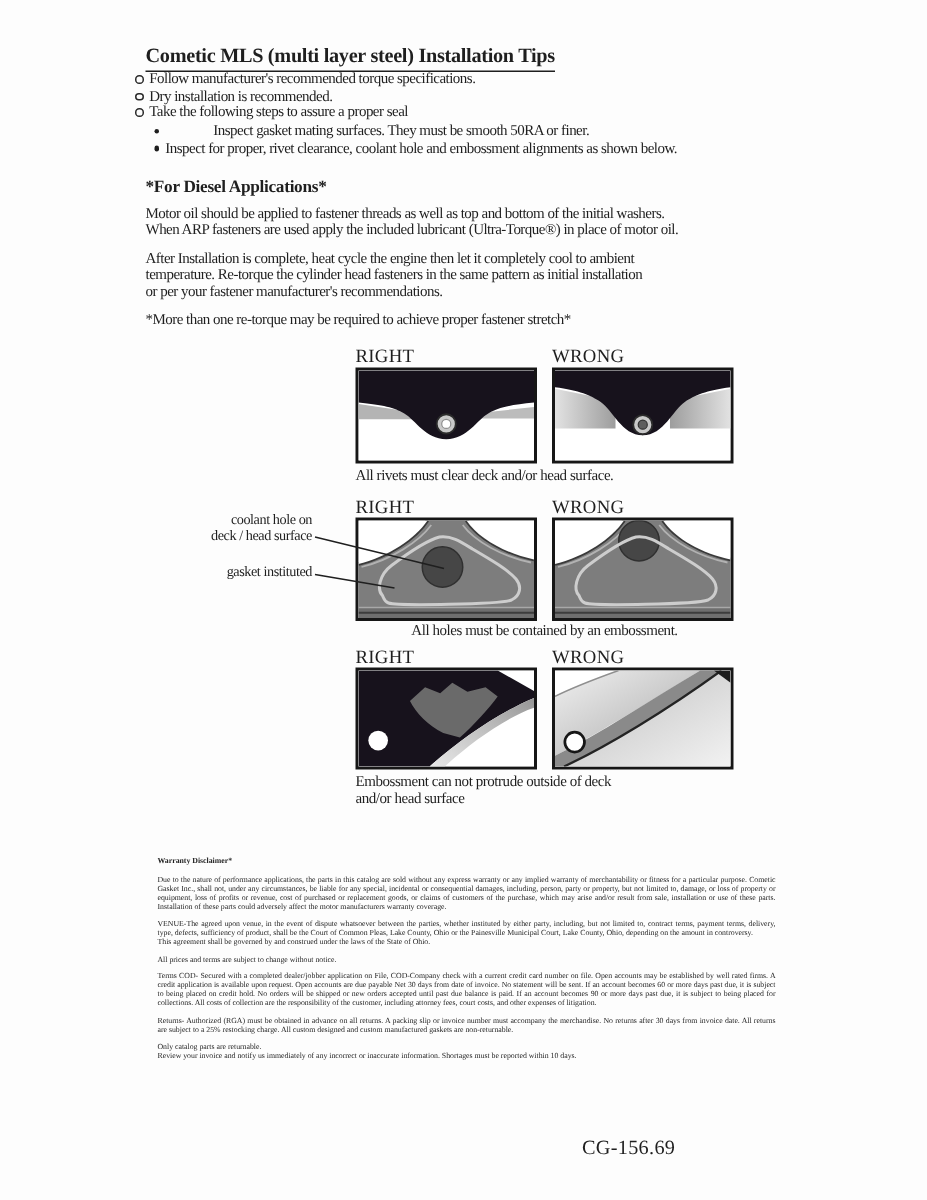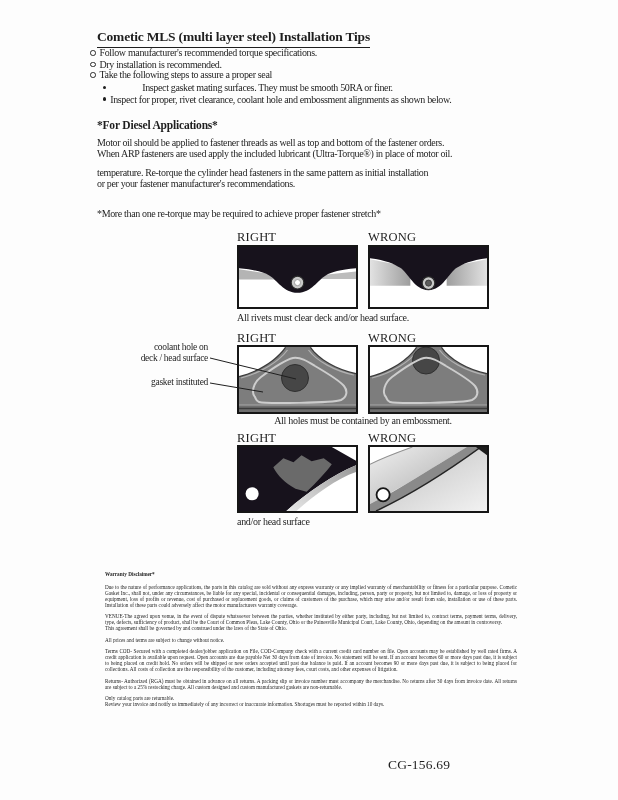--- a/index.html
+++ b/index.html
@@ -53,24 +53,25 @@
     <span class="marker-filled"></span>
     <span class="body-line">Inspect gasket mating surfaces.  They must be smooth 50RA or finer.</span>
   </div>
   <div class="abs bullet-row" style="left:103px; top:93.7px;">
     <span class="marker-filled"></span>
     <span class="body-line">Inspect for proper, rivet clearance, coolant hole and embossment alignments as shown below.</span>
   </div>
 
   <div class="abs sec-head" style="left:97px; top:119px;">*For Diesel Applications*</div>
   <div class="abs" style="left:97px; top:136.5px;">
-    <div class="body-line">Motor oil should be applied to fastener threads as well as top and bottom of the fastener orders.</div>
+    <div class="body-line">Motor oil should be applied to fastener threads as well as top and bottom of the initial washers.</div>
     <div class="body-line">When ARP fasteners are used apply the included lubricant (Ultra-Torque®) in place of motor oil.</div>
   </div>
   <div class="abs" style="left:97px; top:166.5px;">
+    <div class="body-line">After Installation is complete, heat cycle the engine then let it completely cool to ambient</div>
     <div class="body-line">temperature. Re-torque the cylinder head fasteners in the same pattern as initial installation</div>
     <div class="body-line">or per your fastener manufacturer's recommendations.</div>
   </div>
   <div class="abs body-line" style="left:97px; top:207.5px;">*More than one re-torque may be required to achieve proper fastener stretch*</div>
 
   <div class="abs fig-label" style="left:237px; top:229.5px;">RIGHT</div>
   <div class="abs fig-label" style="left:368px; top:229.5px;">WRONG</div>
 
   <div class="abs figbox" style="left:237px; top:245px; height:64px;">
     <svg viewBox="0 0 116 59" preserveAspectRatio="none">
@@ -188,20 +189,21 @@
       <path d="M0,17 C12,11 28,5 42,0 L96,0 C60,22 24,44 0,56 Z" fill="url(#silv)"></path>
       <path d="M6,63 C34,50 74,26 110,0 L116,0 L116,63 Z" fill="url(#lowg)"></path>
       <path d="M0,56 C30,41.5 62,20 96,0 L110,0 C74,26 34,50 6,63 L0,63 Z" fill="#8a8a8a"></path>
       <path d="M110,0 C74,26 34,50 6,63" stroke="#242424" stroke-width="1.5" fill="none"></path>
       <path d="M105,0 H116 V8 Z" fill="#1c1c1c"></path>
       <path d="M42,0 C28,5 12,11 0,17" stroke="#8f8f8f" stroke-width="1" fill="none"></path>
       <circle cx="13" cy="47" r="6.5" fill="#ffffff" stroke="#161616" stroke-width="1.8"></circle>
     </svg>
   </div>
   <div class="abs fig-caption" style="left:237px; top:515.5px; line-height:11.4px;">
+    <div>Embossment can not protrude outside of deck</div>
     <div>and/or head surface</div>
   </div>
 
   <div class="abs warranty" style="left:105px; top:571px;">
     <div class="w-head">Warranty Disclaimer*</div>
     <p>Due to the nature of performance applications, the parts in this catalog are sold without any express warranty or any implied warranty of merchantability or fitness for a particular purpose.  Cometic Gasket Inc., shall not, under any circumstances, be liable for any special, incidental or consequential damages, including, person, party or property, but not limited to, damage, or loss of property or equipment, loss of profits or revenue, cost of purchased or replacement goods, or claims of customers of the purchase, which may arise and/or result from sale, installation or use of these parts.  Installation of these parts could adversely affect the motor manufacturers warranty coverage.</p>
     <div class="wgroup">
       <p class="tight">VENUE-The agreed upon venue, in the event of dispute whatsoever between the parties, whether instituted by either party, including, but not limited to, contract terms, payment terms, delivery, type, defects, sufficiency of product, shall be the Court of Common Pleas, Lake County, Ohio or the Painesville Municipal Court, Lake County, Ohio, depending on the amount in controversy.</p>
       <p class="tight">This agreement shall be governed by and construed under the laws of the State of Ohio.</p>
     </div>

